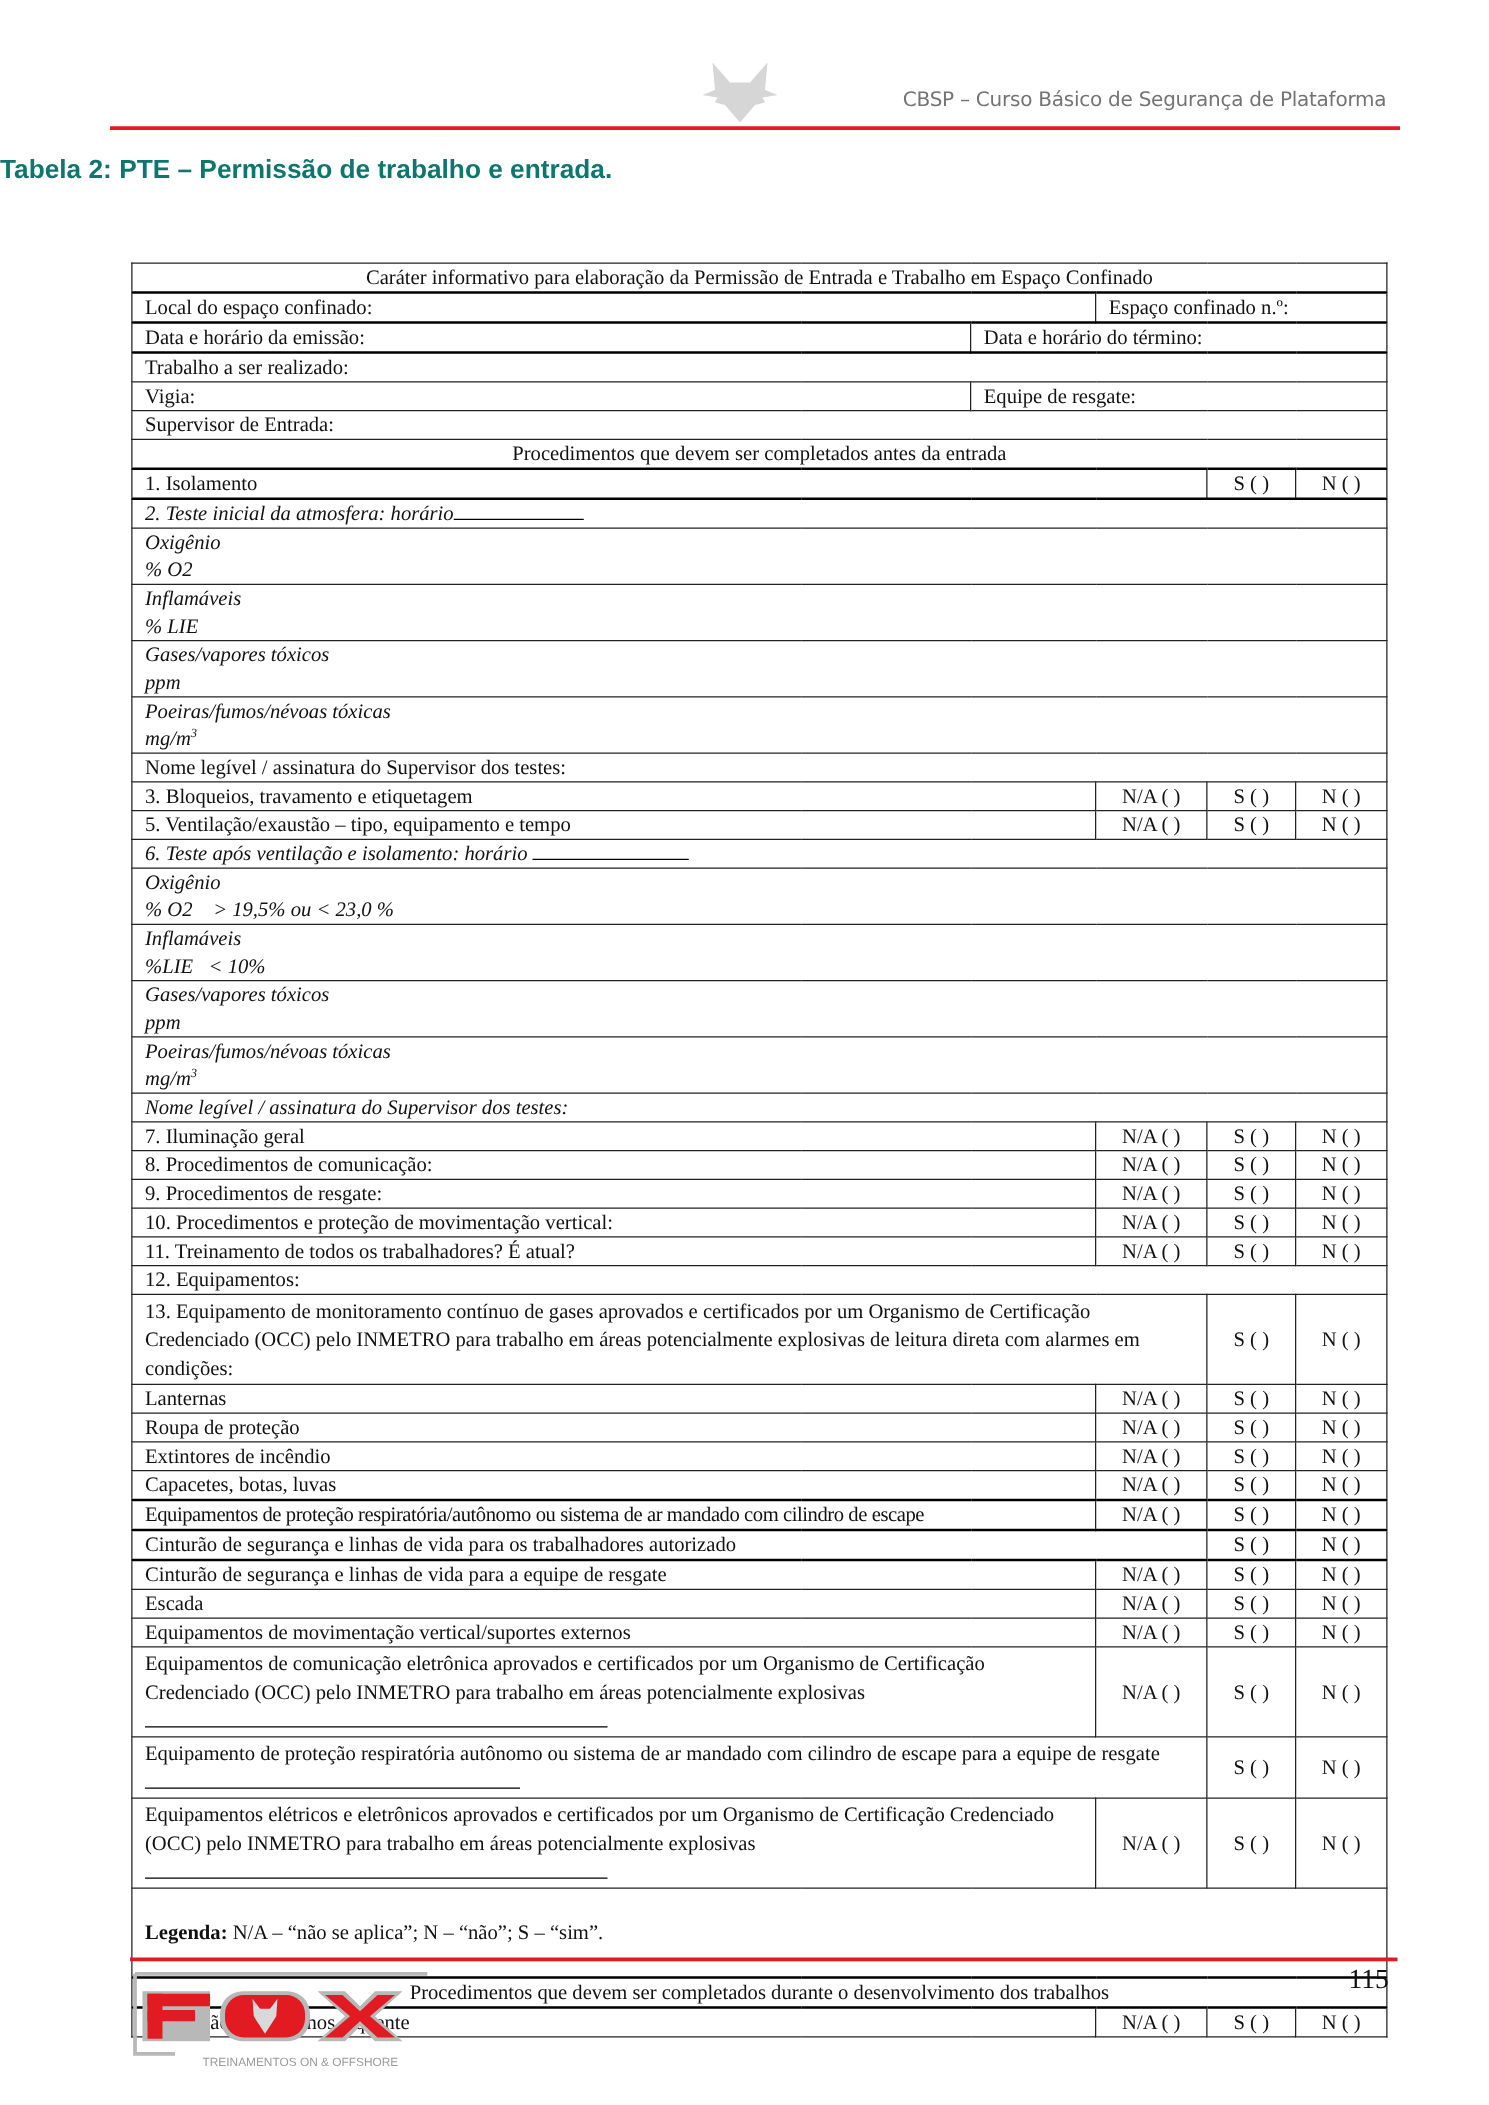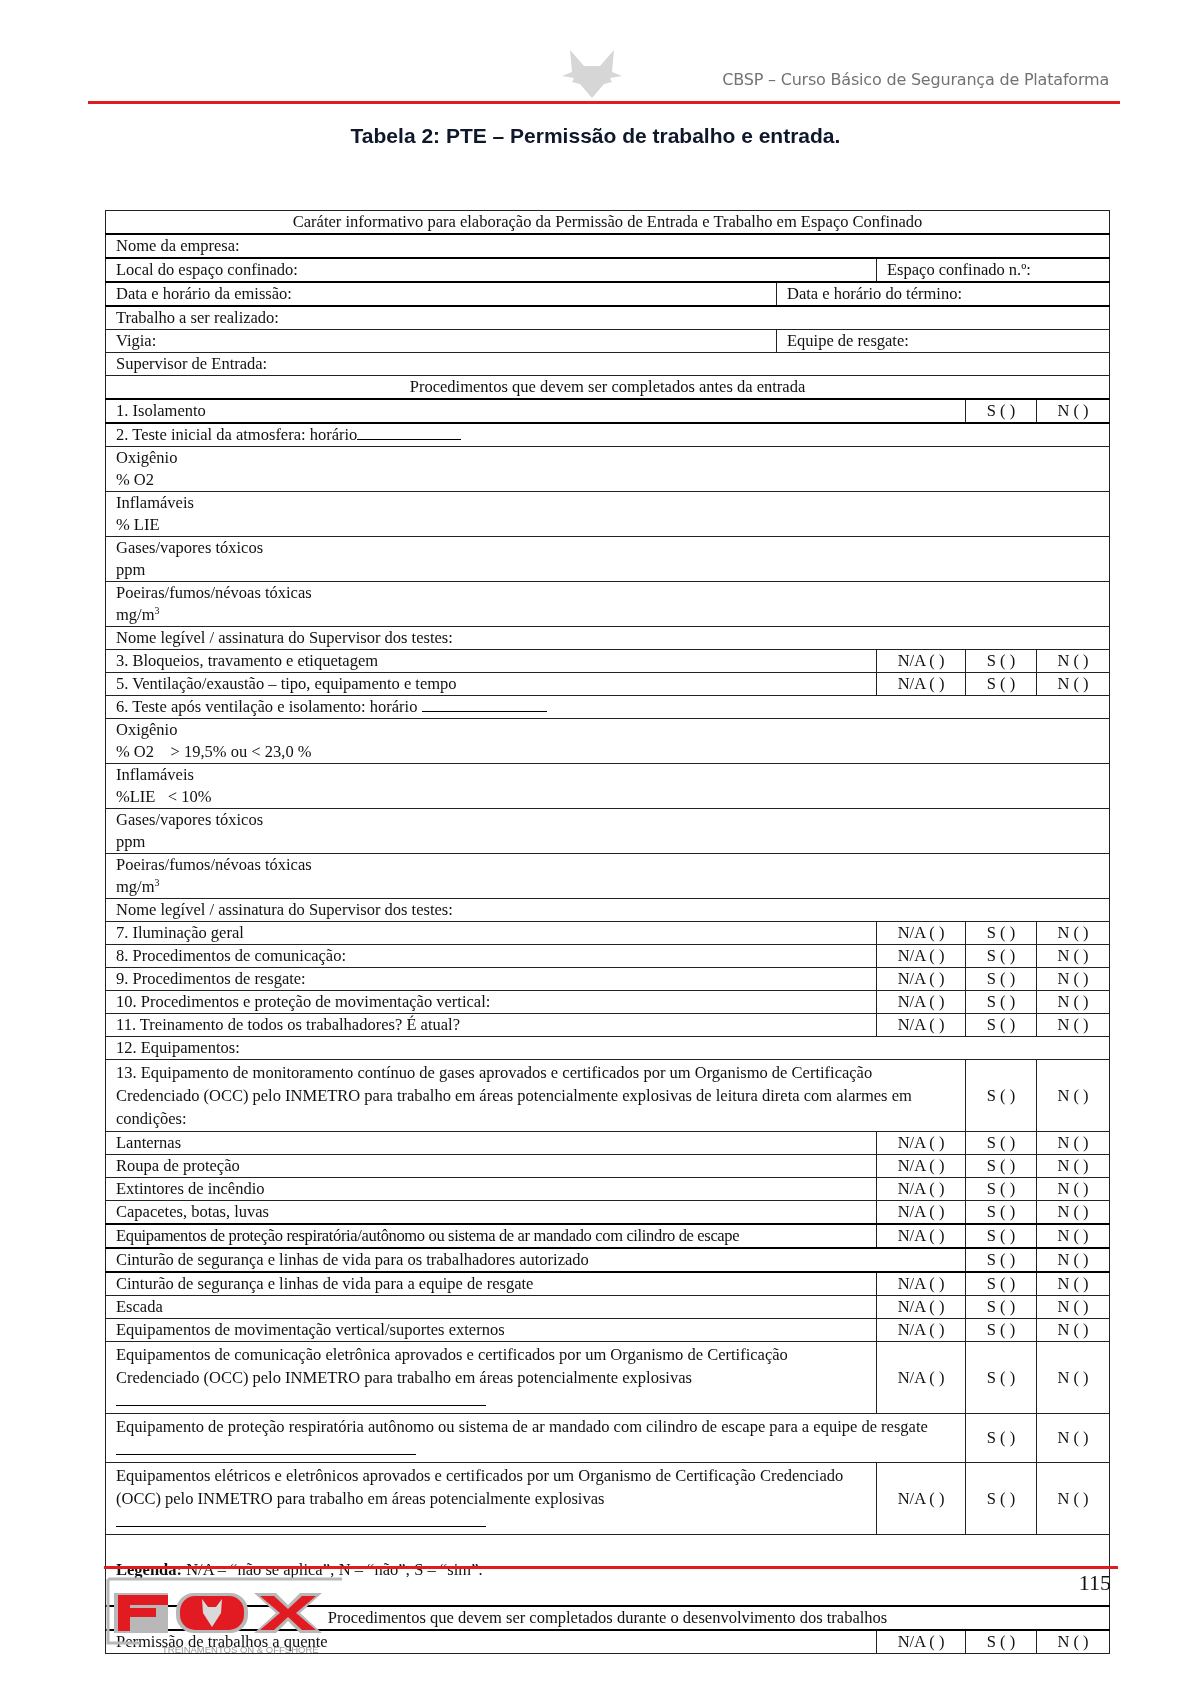--- a/index.html
+++ b/index.html
@@ -1,28 +1,28 @@
 <!DOCTYPE html>
 <html><head>
 <meta charset="utf-8">
 <style>
   html, body { margin:0; padding:0; background:#fff; }
   body { width:1191px; height:1684px; position:relative; overflow:hidden; font-family:"Liberation Serif", serif; color:#111; }
   .hdr-fox { position:absolute; left:560px; top:48px; width:64px; height:50px; }
   .hdr-text { position:absolute; right:82px; top:70px; font-family:"DejaVu Sans", sans-serif; font-size:16px; color:#737373; letter-spacing:-0.2px; }
   .hdr-line { position:absolute; left:88px; top:101px; width:1032px; height:3px; background:#e21b23; }
-  .doc-title { position:absolute; left:0; width:1191px; top:124px; text-align:center; font-family:"Liberation Sans", sans-serif; font-weight:bold; font-size:21px; color:#0f172a; }
+  .doc-title { position:absolute; left:0; width:1191px; top:124px; text-align:left; font-family:"Liberation Sans", sans-serif; font-weight:bold; font-size:21px; color:#0f766e; }
 
   table.form { position:absolute; left:105px; top:210px; width:1004px; border-collapse:collapse; font-size:16.5px; table-layout:fixed; }
   table.form td { border:1px solid #222; padding:0 10px; height:22px; line-height:22px; vertical-align:middle; white-space:nowrap; overflow:hidden; }
   table.form tr.thick td { border-top:2px solid #000; }
   td.c { text-align:center; }
   td.opt { text-align:center; padding:0 2px !important; }
   .multiline { white-space:normal !important; line-height:23px !important; padding-top:1px !important; padding-bottom:1px !important; }
-  .block td { border-top:none; border-bottom:none; }
+  .block td { border-top:none; border-bottom:none;font-style:italic; }
   .meas { display:flex; justify-content:space-between;flex-direction:column; }
   .u { display:inline-block; border-bottom:1px solid #000; width:104px; height:14px; vertical-align:baseline; }
   .u2 { display:inline-block; border-bottom:1px solid #000; width:300px; height:14px; vertical-align:baseline; }
   .u3 { display:inline-block; border-bottom:1px solid #000; width:125px; height:14px; vertical-align:baseline; }
   .legend-cell { height:70px !important; }
   sup { font-size:10px; line-height:0; }
 
   .ftr-line { position:absolute; left:104px; top:1566px; width:1014px; height:3px; background:#e21b23; }
   .page-num { position:absolute; right:80px; top:1570px; font-size:22px; font-family:"Liberation Serif", serif; }
   .logo { position:absolute; left:106px; top:1575px; width:236px; height:84px; }
@@ -42,23 +42,20 @@
     <col style="width:535px">
       <col style="width:136px">
       <col style="width:100px">
       <col style="width:89px">
       <col style="width:71px">
       <col style="width:73px">
   </colgroup>
   <tbody>
       <tr>
     <td colspan="6" class="c">Caráter informativo para elaboração da Permissão de Entrada e Trabalho em Espaço Confinado</td>
-  </tr>
-  <tr class="thick">
-    <td colspan="6">Nome da empresa:</td>
   </tr>
   <tr class="thick">
     <td colspan="3" style="border-right:1px solid #222">Local do espaço confinado:</td>
     <td colspan="3">Espaço confinado n.º:</td>
   </tr>
   <tr class="thick">
     <td colspan="2">Data e horário da emissão:</td>
     <td colspan="4">Data e horário do término:</td>
   </tr>
   <tr class="thick">

